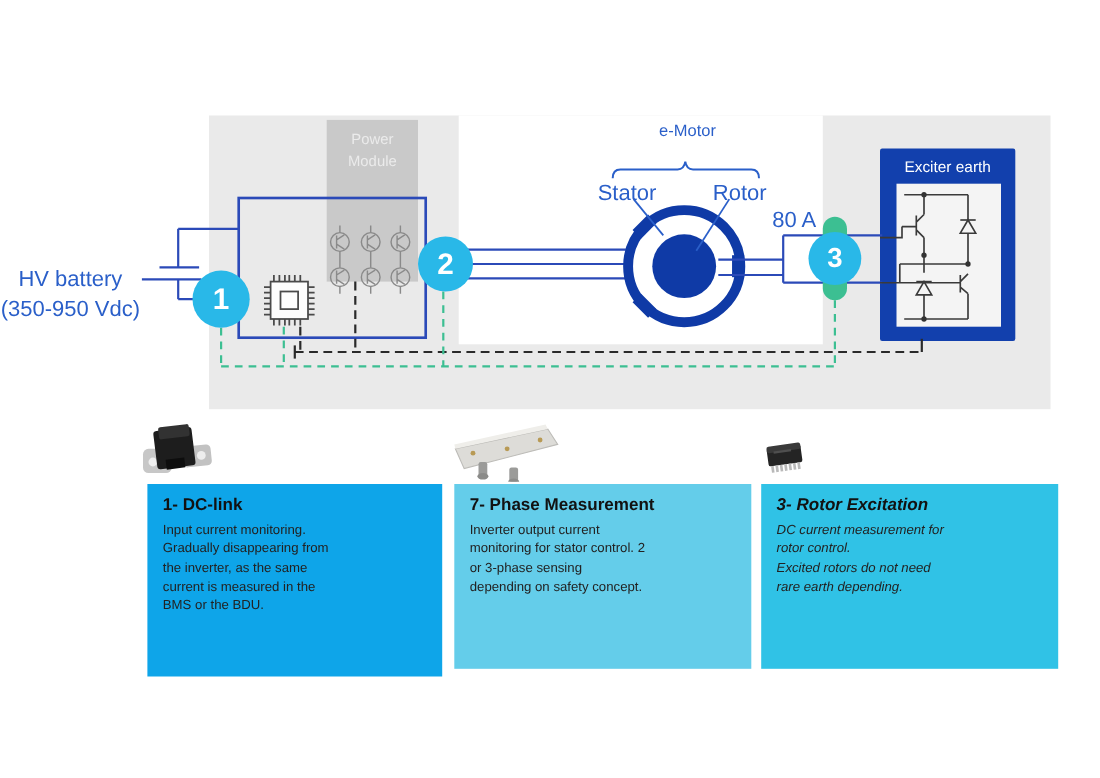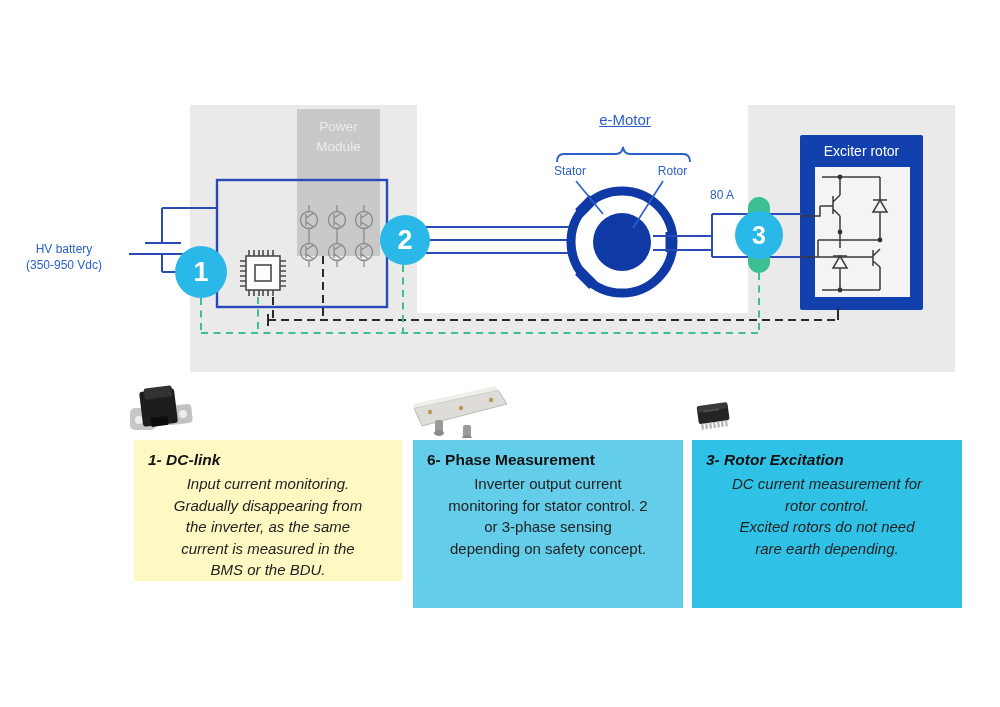--- a/index.html
+++ b/index.html
@@ -11,35 +11,35 @@
   .abs{position:absolute;}
   .gray-panel{left:190px;top:105px;width:765px;height:267px;background:#eaeaea;}
   .white-cut{left:417px;top:105px;width:331px;height:208px;background:#ffffff;}
   .pm-box{left:297px;top:109px;width:83px;height:147px;background:#c9c9c9;}
   .pm-label{width:100%;padding-top:8px;text-align:center;color:#ebebeb;
     font-size:13.5px;line-height:1.5;white-space:pre-line;font-weight:500;}
   .exciter-box{left:800px;top:135px;width:123px;height:175px;background:#1240ad;border-radius:2px;}
   .exciter-inner{left:815px;top:167px;width:95px;height:130px;background:#f4f4f4;}
   .exciter-label{left:800px;top:143px;width:123px;text-align:center;color:#ffffff;
     font-size:14px;font-weight:500;}
-  .lbl{position:absolute;color:#2a5fc9;font-size:12px;line-height:1.35;
+  .lbl{position:absolute;color:#2a5fc9;font-size:20px;line-height:1.35;
     white-space:pre-line;text-align:center;font-weight:500;}
   .wires{left:0;top:0;width:1000px;height:707px;pointer-events:none;}
   .pill{left:748px;top:197px;width:22px;height:76px;border-radius:11px;background:#3cbf92;}
   .marker{border-radius:50%;background:#29b8e8;display:flex;align-items:center;
     justify-content:center;color:#fff;font-weight:700;font-size:27px;}
   .m1{left:175px;top:246px;width:52px;height:52px;}
   .m2{left:380px;top:215px;width:50px;height:50px;}
   .m3{left:735px;top:211px;width:48px;height:48px;font-size:25px;}
   .card{position:absolute;padding:11px 14px;}
-  .card1{left:134px;top:440px;width:268px;height:141px;background:#fef9c3;font-style:italic;}
+  .card1{left:134px;top:440px;width:268px;height:175px;background:#0ea5e9;}
   .card2{left:413px;top:440px;width:270px;height:168px;background:#64cdea;}
   .card3{left:692px;top:440px;width:270px;height:168px;background:#30c2e6;font-style:italic;}
   .card h3{margin:0 0 4px 0;font-size:15.5px;color:#121212;font-weight:700;}
-  .card p{margin:0;font-size:15px;color:#222;line-height:1.44;white-space:pre-line;text-align:center;}
+  .card p{margin:0;font-size:12px;color:#222;line-height:1.44;white-space:pre-line;}
 </style>
 </head>
 <body>
 
 <div class="stage">
 
   <div class="abs gray-panel"></div>
   <div class="abs white-cut"></div>
 
   <div class="abs pm-box">
@@ -158,25 +158,25 @@
       <path d="M201,298 V333"></path>
       <path d="M258,297 V333"></path>
       <path d="M403,265 V333"></path>
       <path d="M759,273 V333"></path>
       <path d="M201,333 H759"></path>
     </g>
   </svg>
 
   <div class="lbl" style="left:0px;top:229px;width:128px;margin-top:12px;">HV battery
 (350-950 Vdc)</div>
-  <div class="lbl" style="left:575px;top:110px;width:100px;font-size:15px;text-decoration:underline;">e-Motor</div>
+  <div class="lbl" style="left:575px;top:110px;width:100px;font-size:15px;">e-Motor</div>
   <div class="lbl" style="left:540px;top:163px;width:60px;">Stator</div>
   <div class="lbl" style="left:645px;top:163px;width:55px;">Rotor</div>
   <div class="lbl" style="left:698px;top:187px;width:48px;">80 A</div>
-  <div class="abs exciter-label">Exciter rotor</div>
+  <div class="abs exciter-label">Exciter earth</div>
 
   <div class="abs pill"></div>
   <div class="abs marker m1">
     <span>1</span>
   </div>
   <div class="abs marker m2">
     <span>2</span>
   </div>
   <div class="abs marker m3">
     <span>3</span>
@@ -221,21 +221,21 @@
 
   <div class="card card1">
     <h3>1- DC-link</h3>
     <p>Input current monitoring.
 Gradually disappearing from
 the inverter, as the same
 current is measured in the
 BMS or the BDU.</p>
   </div>
   <div class="card card2">
-    <h3>6- Phase Measurement</h3>
+    <h3>7- Phase Measurement</h3>
     <p>Inverter output current
 monitoring for stator control. 2
 or 3-phase sensing
 depending on safety concept.</p>
   </div>
   <div class="card card3">
     <h3>3- Rotor Excitation</h3>
     <p>DC current measurement for
 rotor control.
 Excited rotors do not need

